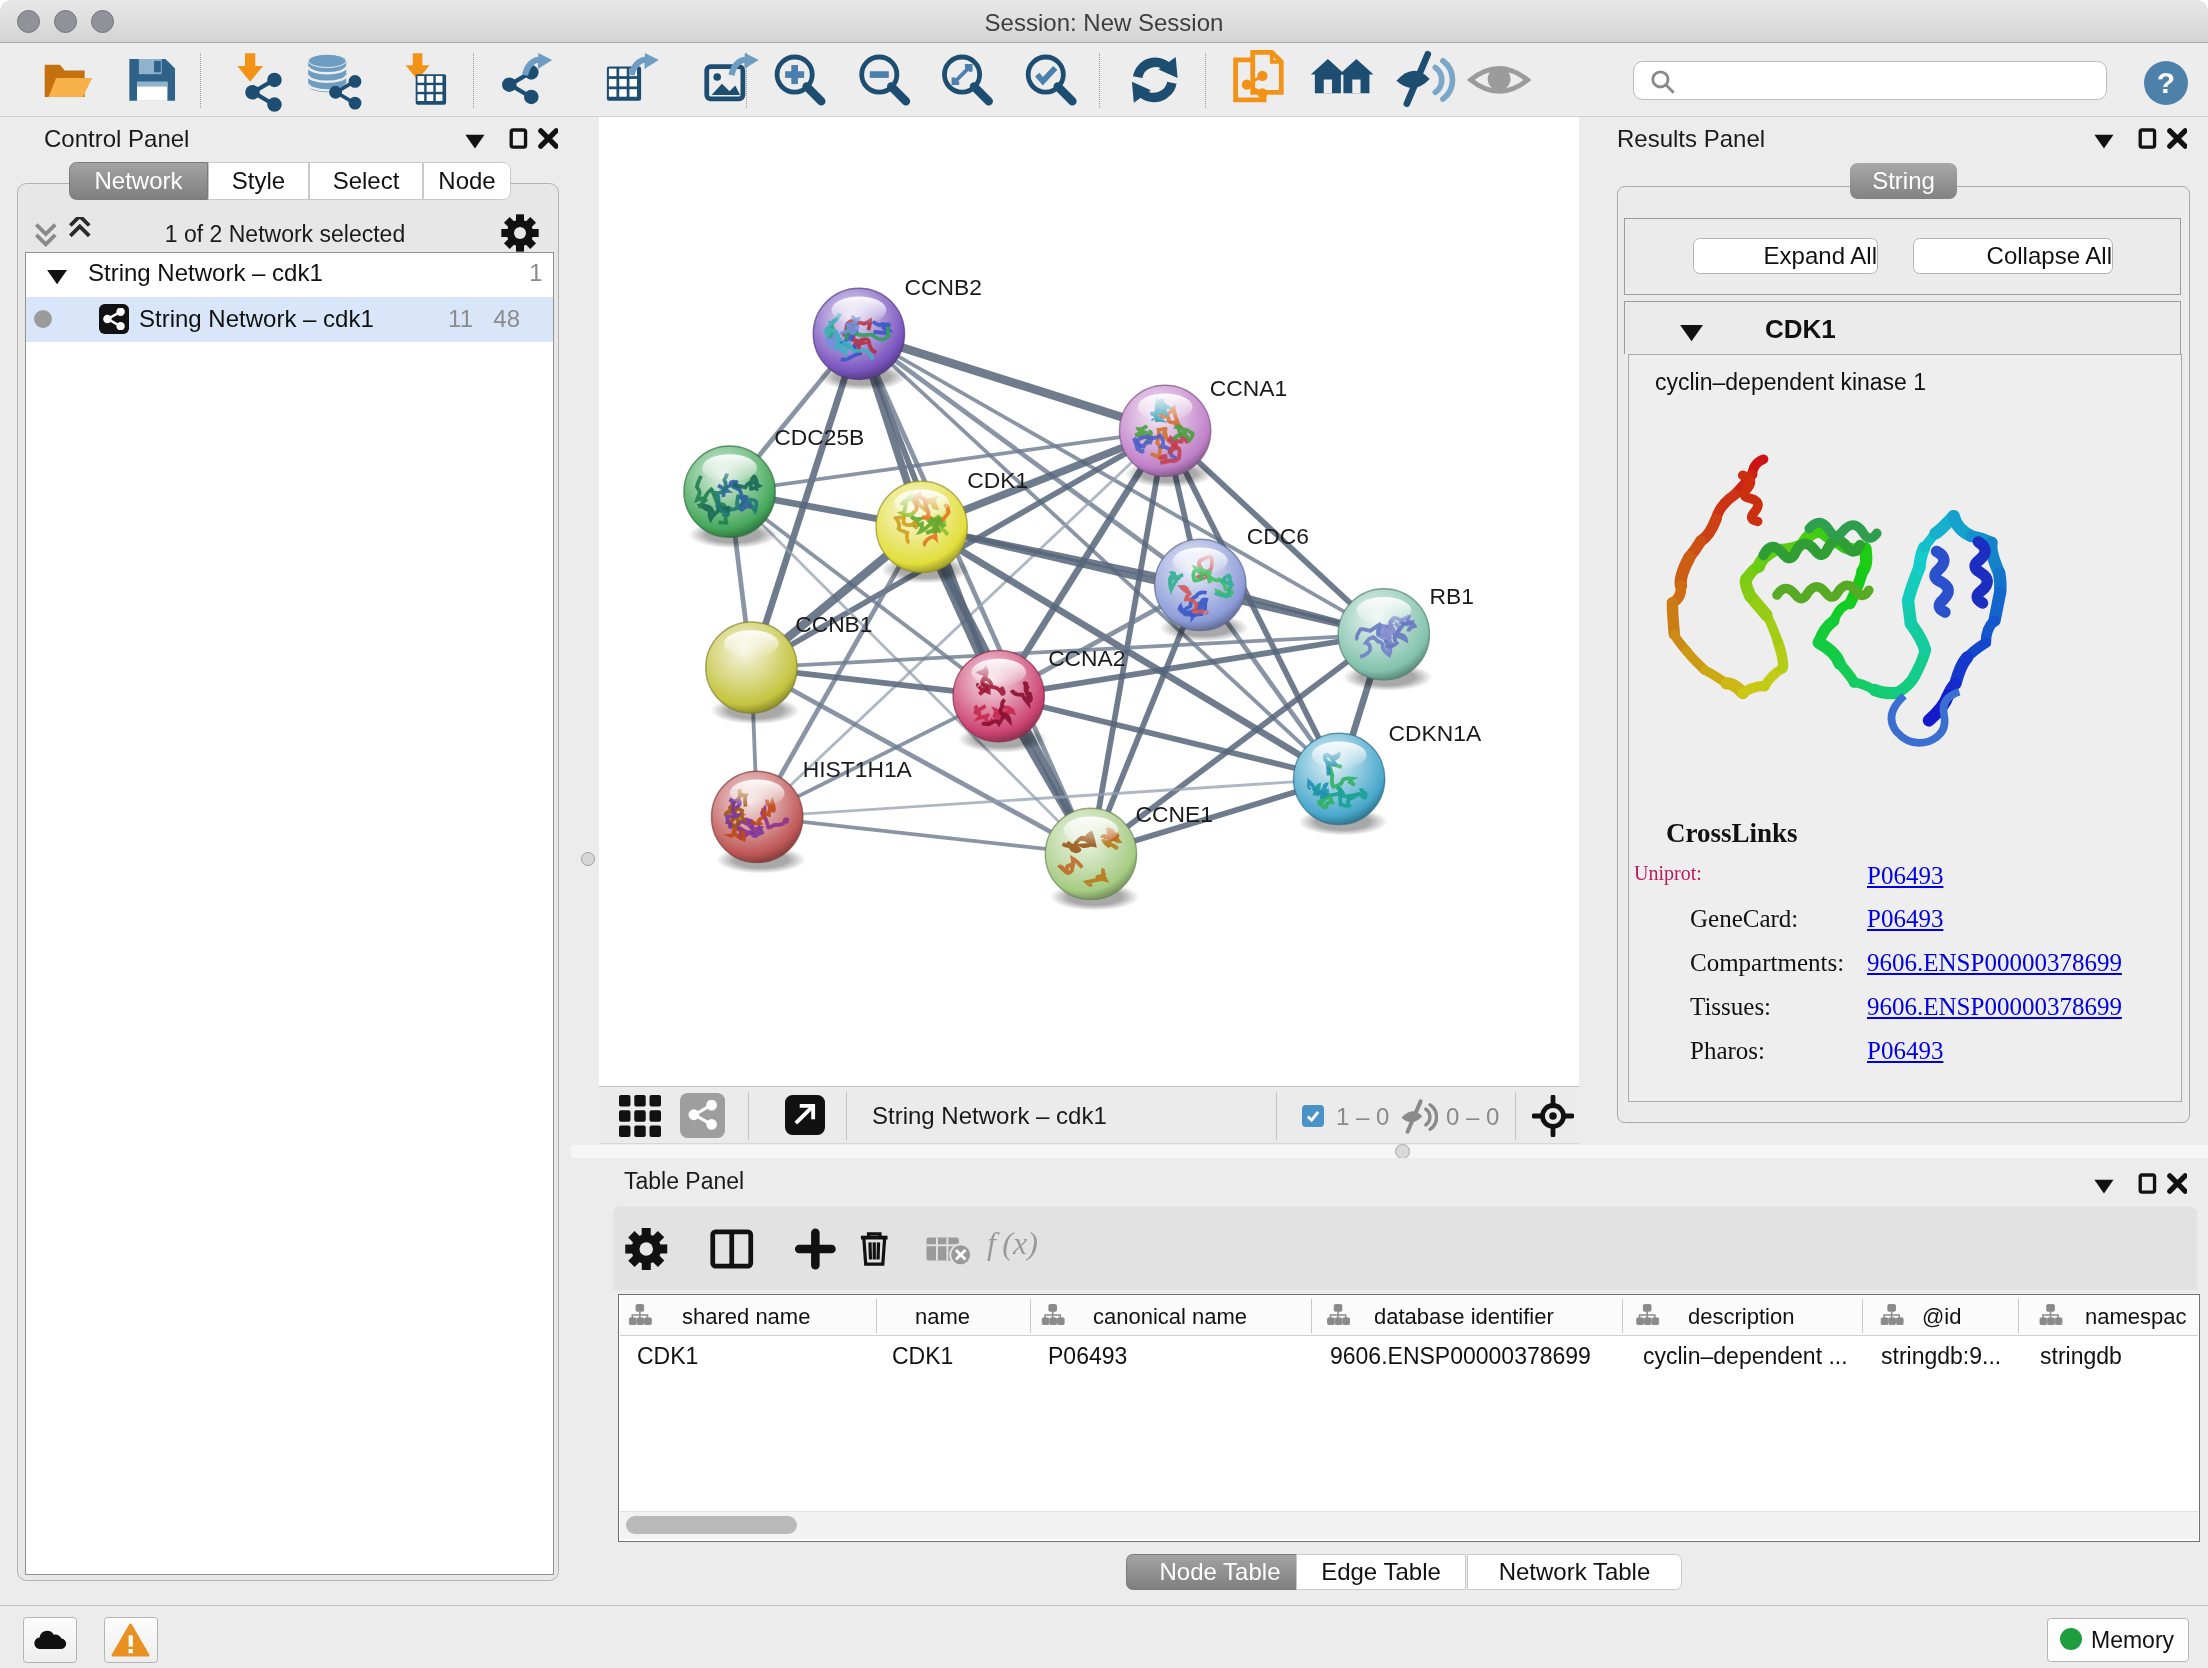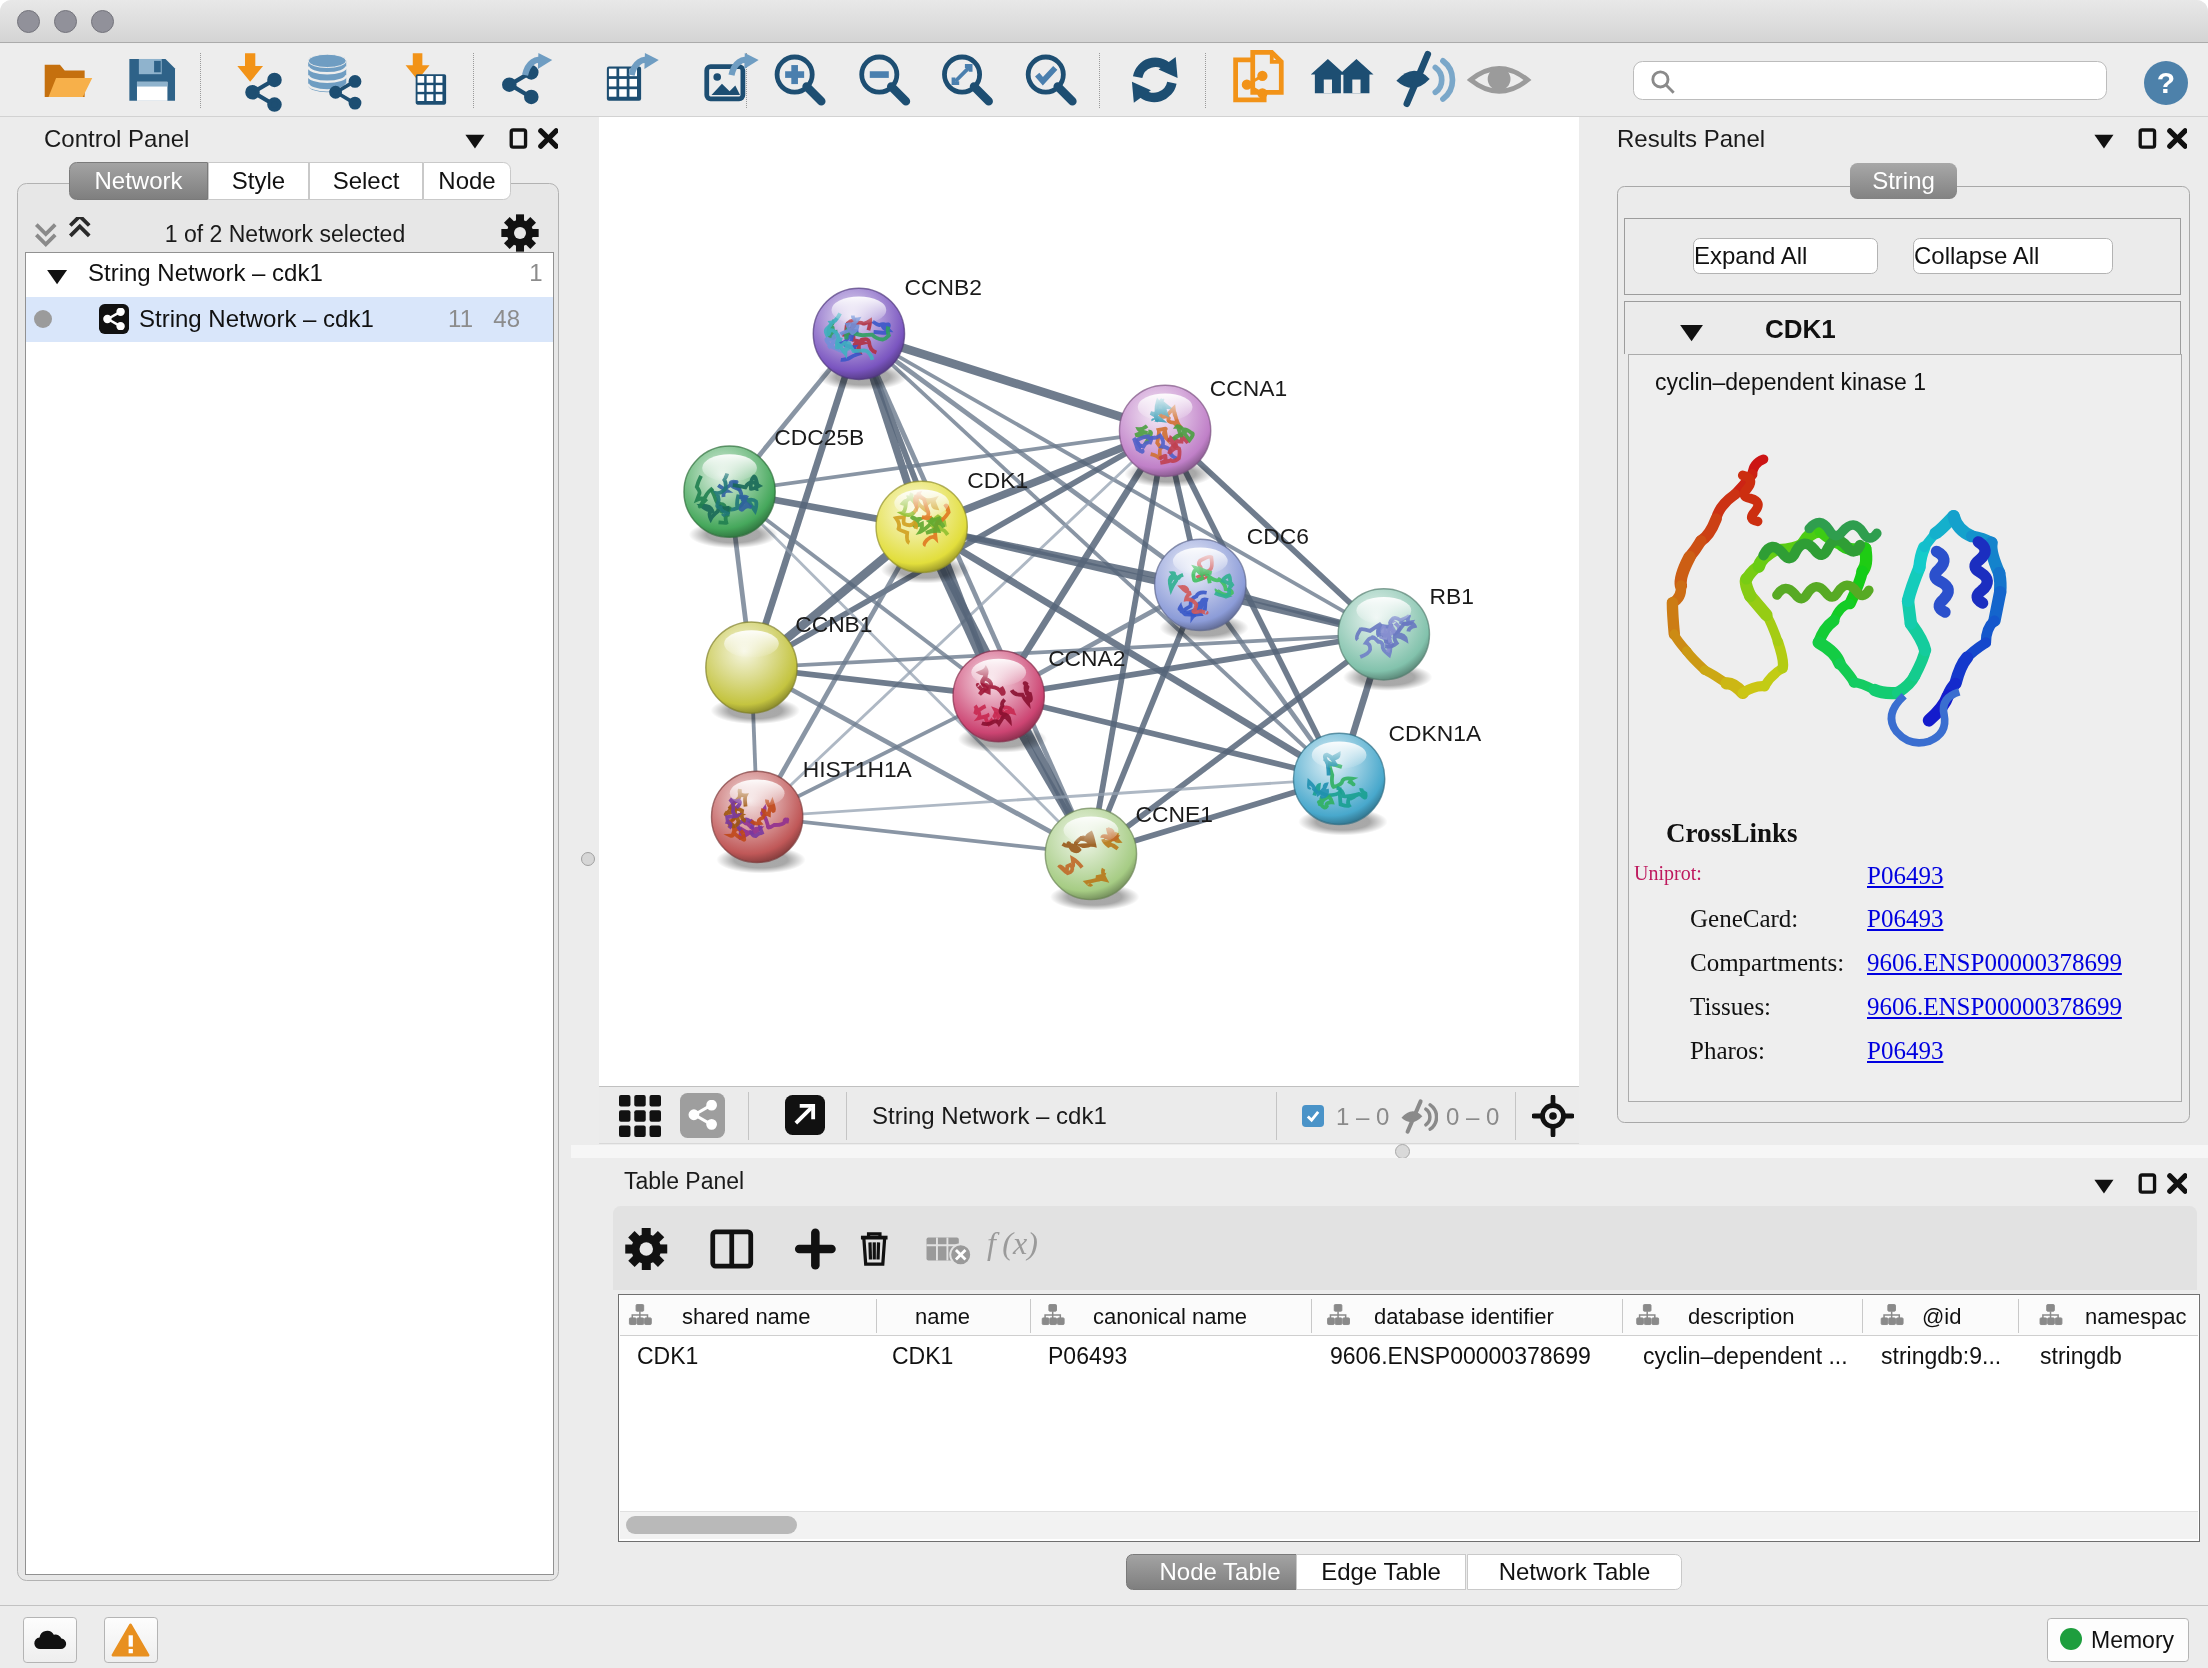--- a/index.html
+++ b/index.html
@@ -16,35 +16,36 @@
 .ctl-group { left:17px; top:183px; width:542px; height:1398px; border:1px solid #b2b2b2; border-radius:9.5px; background:#e7e7e7; }
 .ctl-white { left:25px; top:252px; width:529px; height:1323px; background:#fff; border:1px solid #919191; }
 .row-sel { background:#d9e6fa; }
 .gray { color:#8c8c8c; }
 .net-area { left:599px; top:117px; width:980px; height:969px; background:#ffffff; }
 .net-toolbar { left:599px; top:1086px; width:980px; height:58px; background:#ebebeb; border-top:1px solid #c0c0c0; border-bottom:1px solid #d8d8d8;}
 .nt-sep { top:1092px; width:0; height:48px; border-left:1px solid #c4c4c4; }
 .split-strip { left:571px; top:1145px; width:1638px; height:13.3px; background:#f6f6f6; }
 .res-panel { left:1579px; top:117px; width:630px; height:1028px; background:#ececec; }
 .res-group { left:1617px; top:186px; width:573px; height:937px; border:1px solid #a8a8a8; background:#ebebeb; border-radius:7.6px; }
-.btn { position:absolute; background:#ffffff; border:1px solid #b3b3b3; border-radius:6.7px; text-align:left; font-size:24px; color:#111; }
+.btn { position:absolute; background:#ffffff; border:1px solid #b3b3b3; border-radius:6.7px; text-align:right; font-size:24px; color:#111; }
 .res-content { left:1628px; top:354px; width:554px; height:748px; border:1px solid #ababab; background:#eeeeee; }
 .serif { font-family:"Liberation Serif", serif; }
 .link { color:#0000e0; text-decoration:underline; }
 .tbl-panel { left:571px; top:1158px; width:1638px; height:432px; background:#ececec; }
 .tbl-toolbar { left:613px; top:1206px; width:1584px; height:84px; background:#e2e2e2; border-radius:7.6px 7.6px 0 0; }
 .tbl { left:618px; top:1294px; width:1582px; height:248px; background:#fff; border:1.9px solid #6f6f6f; }
 .statusbar { left:0; top:1605px; width:2208px; height:64px; background:#ececec; border-top:1px solid #c2c2c2; }
 .sbtn { position:absolute; background:linear-gradient(#fdfdfd,#eeeeee); border:1.9px solid #b4b4b4; border-radius:3.8px; }
 </style></head><body>
 <div class="win">
     <div class="abs titlebar"></div>
     <div class="abs tl" style="left:17px"></div>
     <div class="abs tl" style="left:54px"></div>
     <div class="abs tl" style="left:91px"></div>
+    <div class="abs title">Session: New Session</div>
     <div class="abs toolbar">
       <div class="abs vsep" style="left:200px"></div>
       <div class="abs vsep" style="left:473px"></div>
       <div class="abs vsep" style="left:746px"></div>
       <div class="abs vsep" style="left:1099px"></div>
       <div class="abs vsep" style="left:1205px"></div>
     </div>
     <svg class="abs" style="left:0;top:0" width="1579" height="117" viewBox="0 0 1660 123">
       <path d="M 47 102 L 47 68 L 63 68 L 68 74 L 89 74 L 89 102 Z" fill="#c5700e"></path>
       <path d="M 51 102 L 59 82 L 97 82 L 87 102 Z" fill="#f7b04a"></path>

